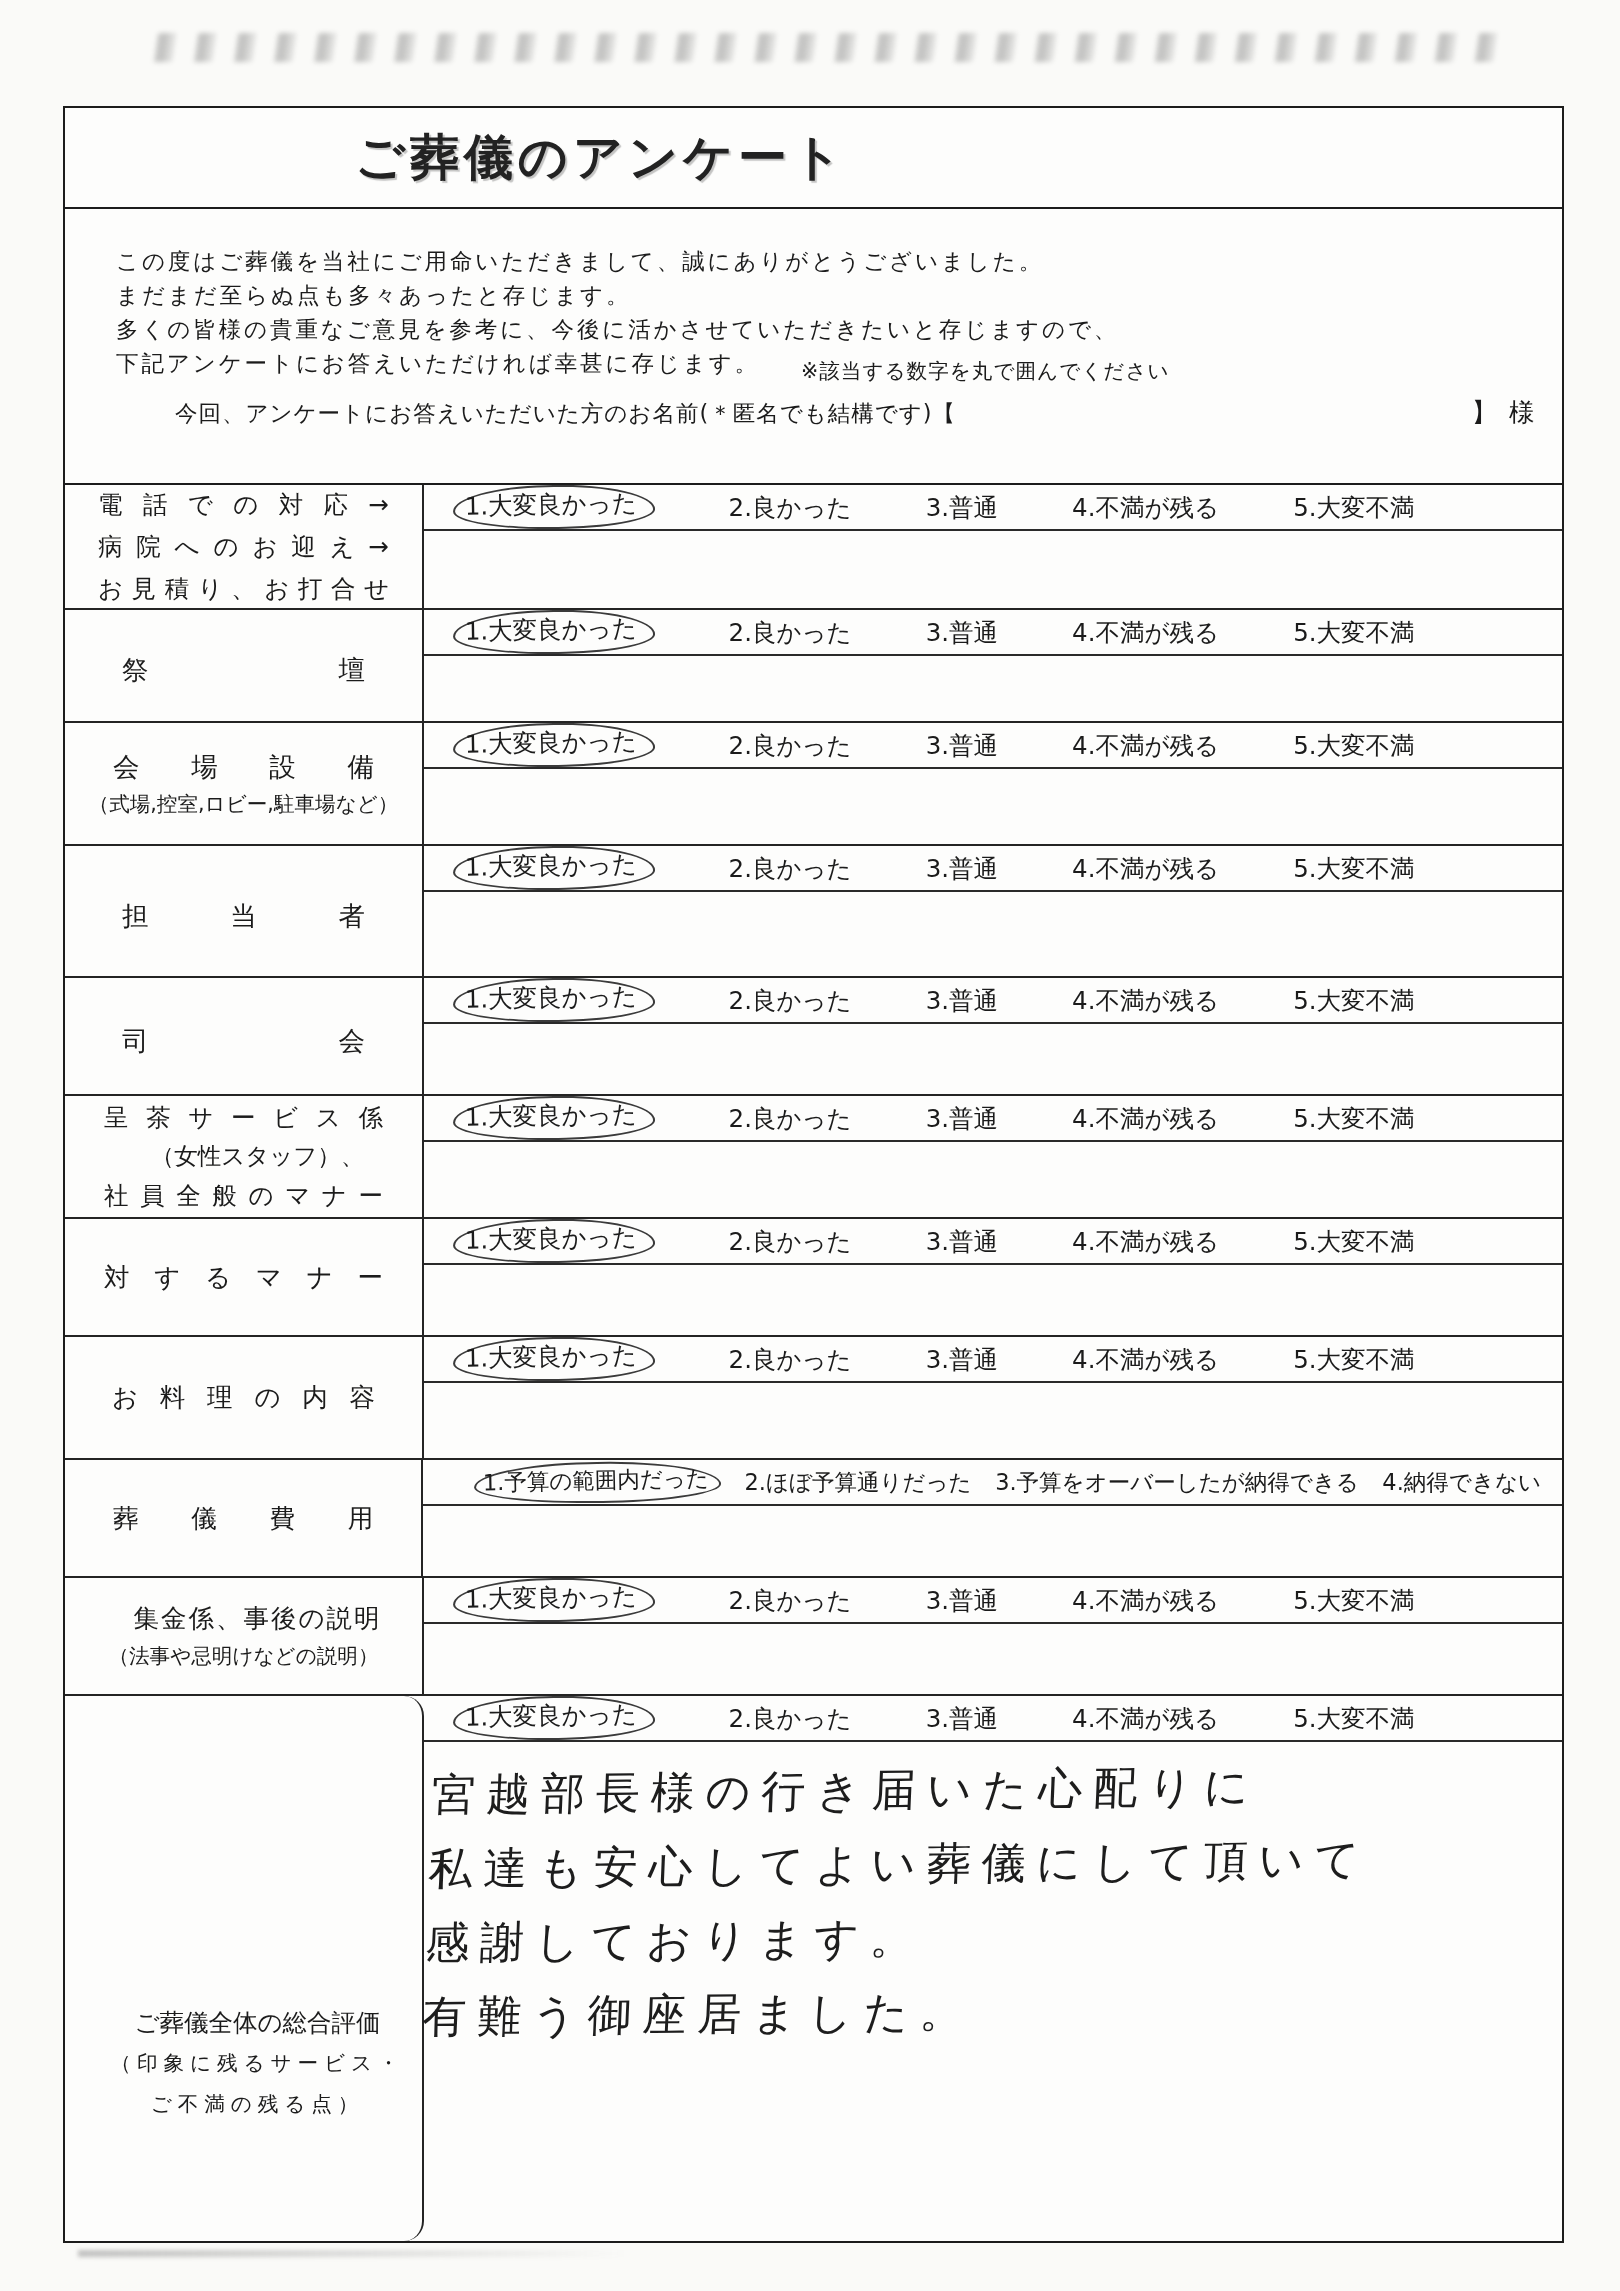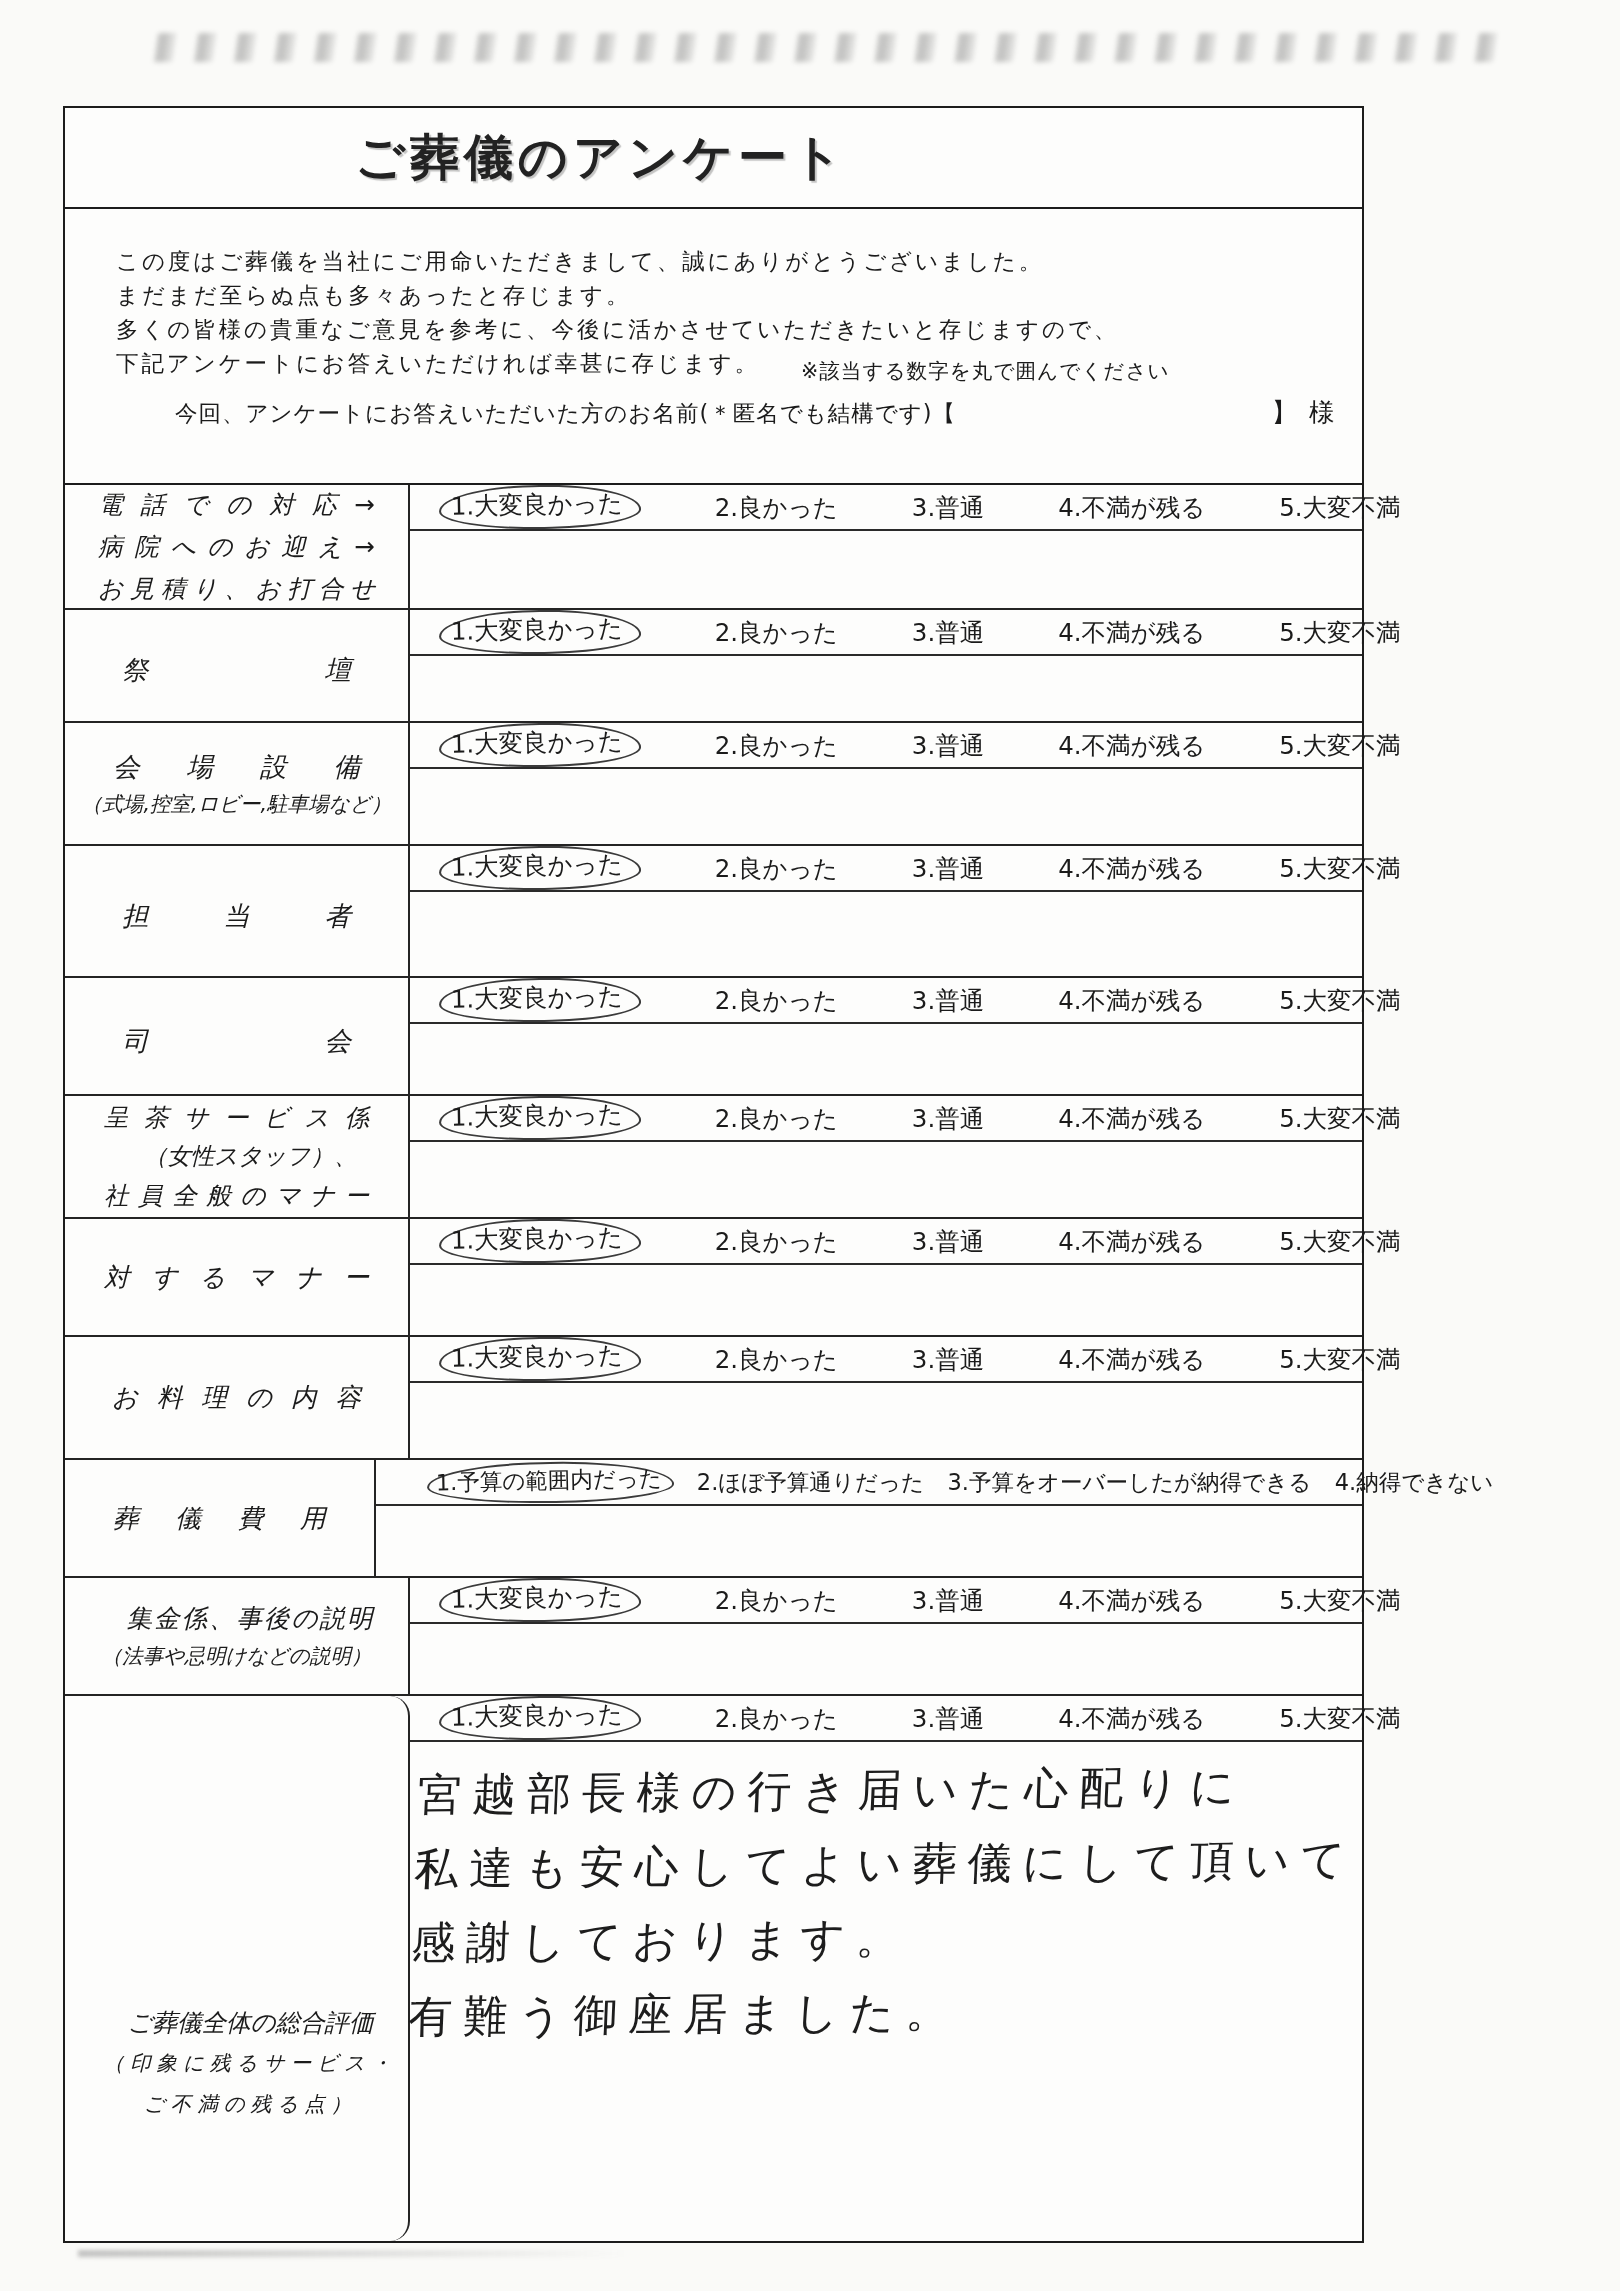--- a/index.html
+++ b/index.html
@@ -18,21 +18,21 @@
       rgba(30,30,30,.25) 21.6px 26.5px, rgba(70,70,70,0) 28px 40px);
     filter:blur(2.5px);opacity:.55;transform:skewX(-6deg);
   }
   .smudge-bottom{
     position:absolute;top:2250px;left:78px;width:549px;height:6.9px;
     background:linear-gradient(90deg,rgba(90,90,90,.35),rgba(90,90,90,0));
     filter:blur(2px);
   }
   
   .box{
-    position:absolute;left:63px;top:106px;width:1301px;height:2137px;
+    position:absolute;left:63px;top:106px;width:1501px;height:2137px;
     box-sizing:border-box;border:2.9px solid #1c1c1c;background:#fdfdfc;
   }
   .title-sec{
     box-sizing:border-box;height:101px;border-bottom:2.9px solid #1c1c1c;
     padding-left:290px;display:flex;align-items:center;
   }
   .title-sec h1{
     margin:0;font-size:49px;font-weight:bold;letter-spacing:4.9px;
     color:#222;text-shadow:2px 2px 1px rgba(110,110,110,.4);
   }
@@ -47,21 +47,21 @@
     font-size:22.5px;letter-spacing:1px;white-space:nowrap;
   }
   .name-blank{flex:1 1 auto;min-width:118px;}
   .name-suffix{font-size:25.5px;margin-right:5.9px;letter-spacing:2px;}
   
   .trow{display:flex;box-sizing:border-box;border-bottom:2px solid #242424;}
   .trow.last{border-bottom:none;}
   .tlabel{
     box-sizing:border-box;width:359px;border-right:2px solid #242424;
     display:flex;flex-direction:column;justify-content:center;
-    font-size:25.5px;line-height:41px;font-style:italic;
+    font-size:25.5px;line-height:41px;
   }
   .lline{white-space:nowrap;}
   .just{text-align:justify;text-align-last:justify;text-justify:inter-character;white-space:normal;}
   .pad34{padding:0 33px;} .pad40{padding:0 39px;} .pad48{padding:0 47px;}
   .pad52{padding:0 48px;} .pad58{padding:0 57px;margin-top:8px;}
   .big{font-size:26.5px;}
   .sub{font-size:20.6px;text-align:center;letter-spacing:0;line-height:35px;}
   .ctr{text-align:center;margin-left:28px;}
   .lsp{letter-spacing:5.9px;}
   .toplabel{justify-content:flex-start;padding-top:306px;border-radius:20px;}

